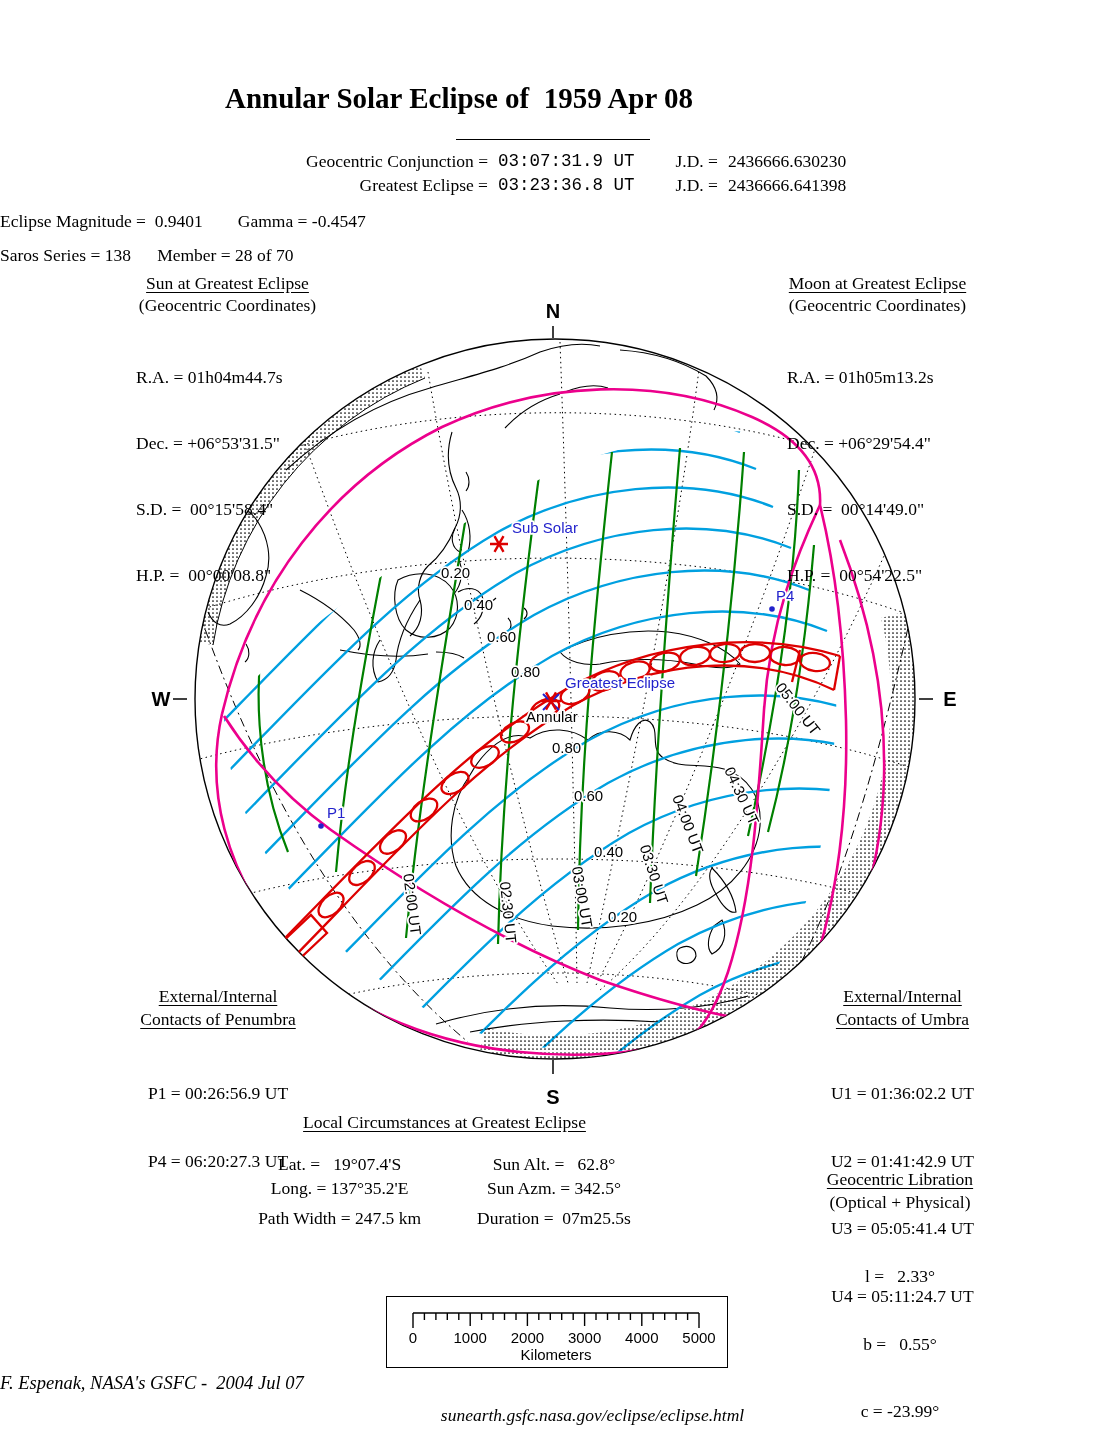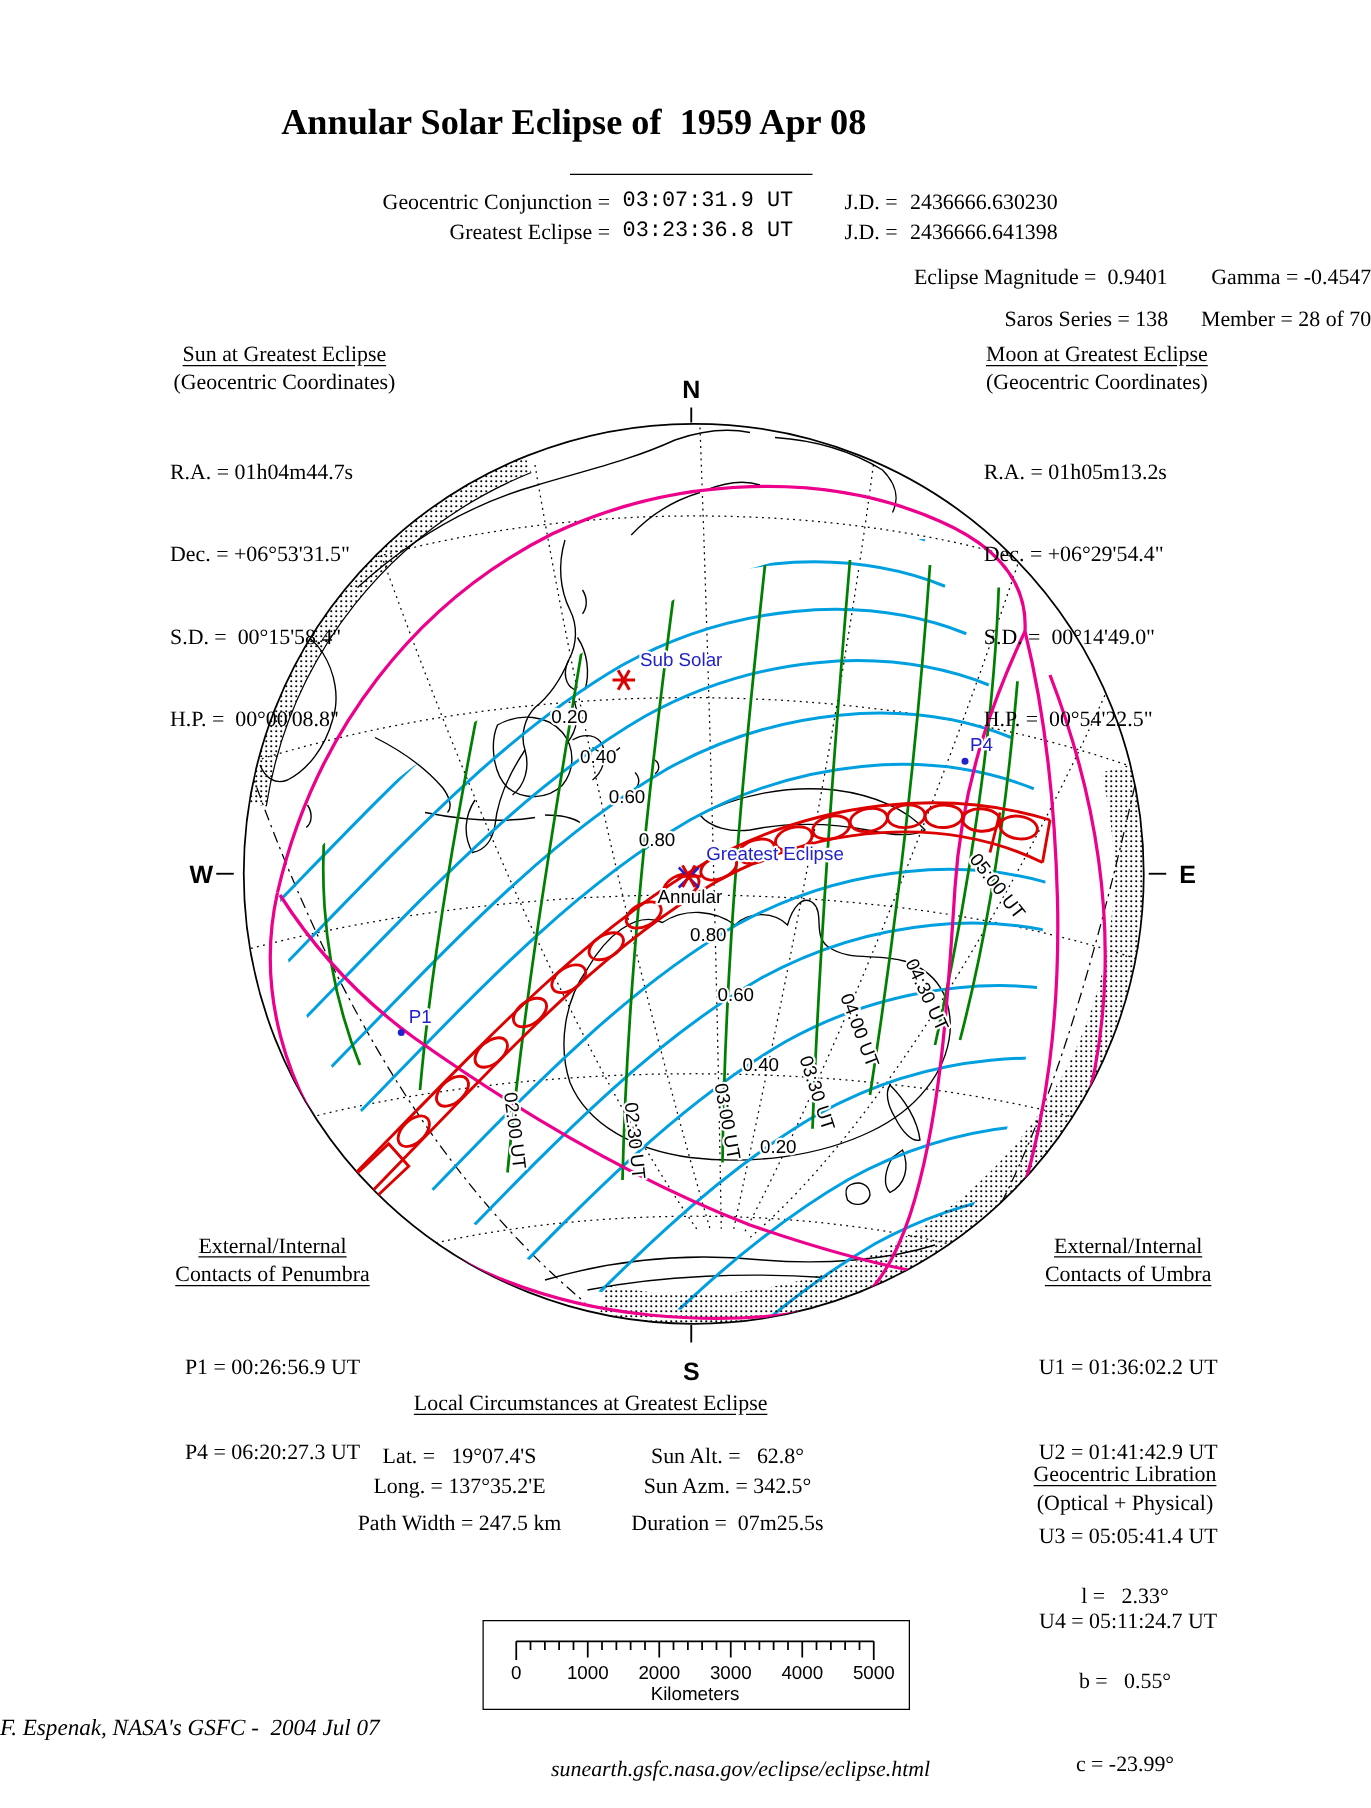--- a/index.html
+++ b/index.html
@@ -9,37 +9,37 @@
   .ctr{text-align:center;}
   .u{text-decoration:underline;text-underline-offset:3px;}
   #title{left:0;top:82px;width:918px;font-size:29px;font-weight:bold;text-align:center;white-space:pre;}
   #title-rule{left:456px;top:139px;width:194px;border-top:1.6px solid #000;height:0;}
   .hdr{left:158px;top:149px;width:760px;font-size:17.5px;}
   .hrow{display:grid;grid-template-columns:330px 160px 70px 200px;line-height:24px;}
   .hl{text-align:right;}
   .hv{text-align:left;padding-left:10px;white-space:pre;font-family:Liberation Mono, monospace;}
   .hjl{text-align:right;}
   .hjv{text-align:left;padding-left:10px;white-space:pre;}
-  .hline{left:0;width:1097px;text-align:right;font-size:17.5px;white-space:pre;}
+  .hline{left:0;width:1097px;text-align:left;font-size:17.5px;white-space:pre;}
   .statblk{font-size:17.5px;line-height:22px;}
   .statblk .lines{margin-top:6px;}
   .sun-lines,.moon-lines{padding-left:16px;white-space:pre;}
   .moon-lines{padding-left:22px;}
   .cblk{font-size:17.5px;line-height:22.5px;text-align:center;}
   .cblk .lines{margin-top:7px;white-space:pre;text-align:center;}
   .eph{font-size:17.5px;line-height:22.5px;}
   .eph .t{text-align:center;margin-bottom:7px;}
   .eph .l1{padding-left:2px;white-space:pre;}
   .eph .l2{padding-left:40px;white-space:pre;}
   .eph .l3{padding-left:46px;white-space:pre;}
   .eph .l4{padding-left:46px;white-space:pre;}
   .eph .l5{padding-left:0;white-space:pre;}
   .lib{font-size:17.5px;line-height:22.5px;text-align:center;}
   .lib .lines{margin-top:7px;white-space:pre;}
-  #local{left:0;top:1112px;width:889px;font-size:17.5px;padding-left:28px;}
+  #local{left:0;top:1112px;width:889px;font-size:17.5px;}
   #local .grid{display:grid;grid-template-columns:auto auto;justify-content:center;
                column-gap:56px;margin-top:19px;line-height:24px;}
   #local .cell{white-space:pre;text-align:center;}
   #local .r3{margin-top:6px;}
   #scalebar{left:386px;top:1296px;width:340px;height:70px;border:1.6px solid #000;background:#fff;}
   #footer-credit{left:0;top:1373px;width:879px;text-align:left;font-size:18.5px;font-style:italic;white-space:pre;}
   #footer-url{left:0;top:1405px;width:1097px;text-align:center;font-size:17.5px;font-style:italic;white-space:pre;padding-left:44px;}
   svg{display:block;}
   .mlab{font-family:"Liberation Sans",sans-serif;font-size:15px;paint-order:stroke;stroke:#fff;stroke-width:3.5px;stroke-linejoin:round;}
   .compass{font-family:"Liberation Sans",sans-serif;font-size:20px;font-weight:bold;fill:#000;paint-order:stroke;stroke:#fff;stroke-width:3px;}

